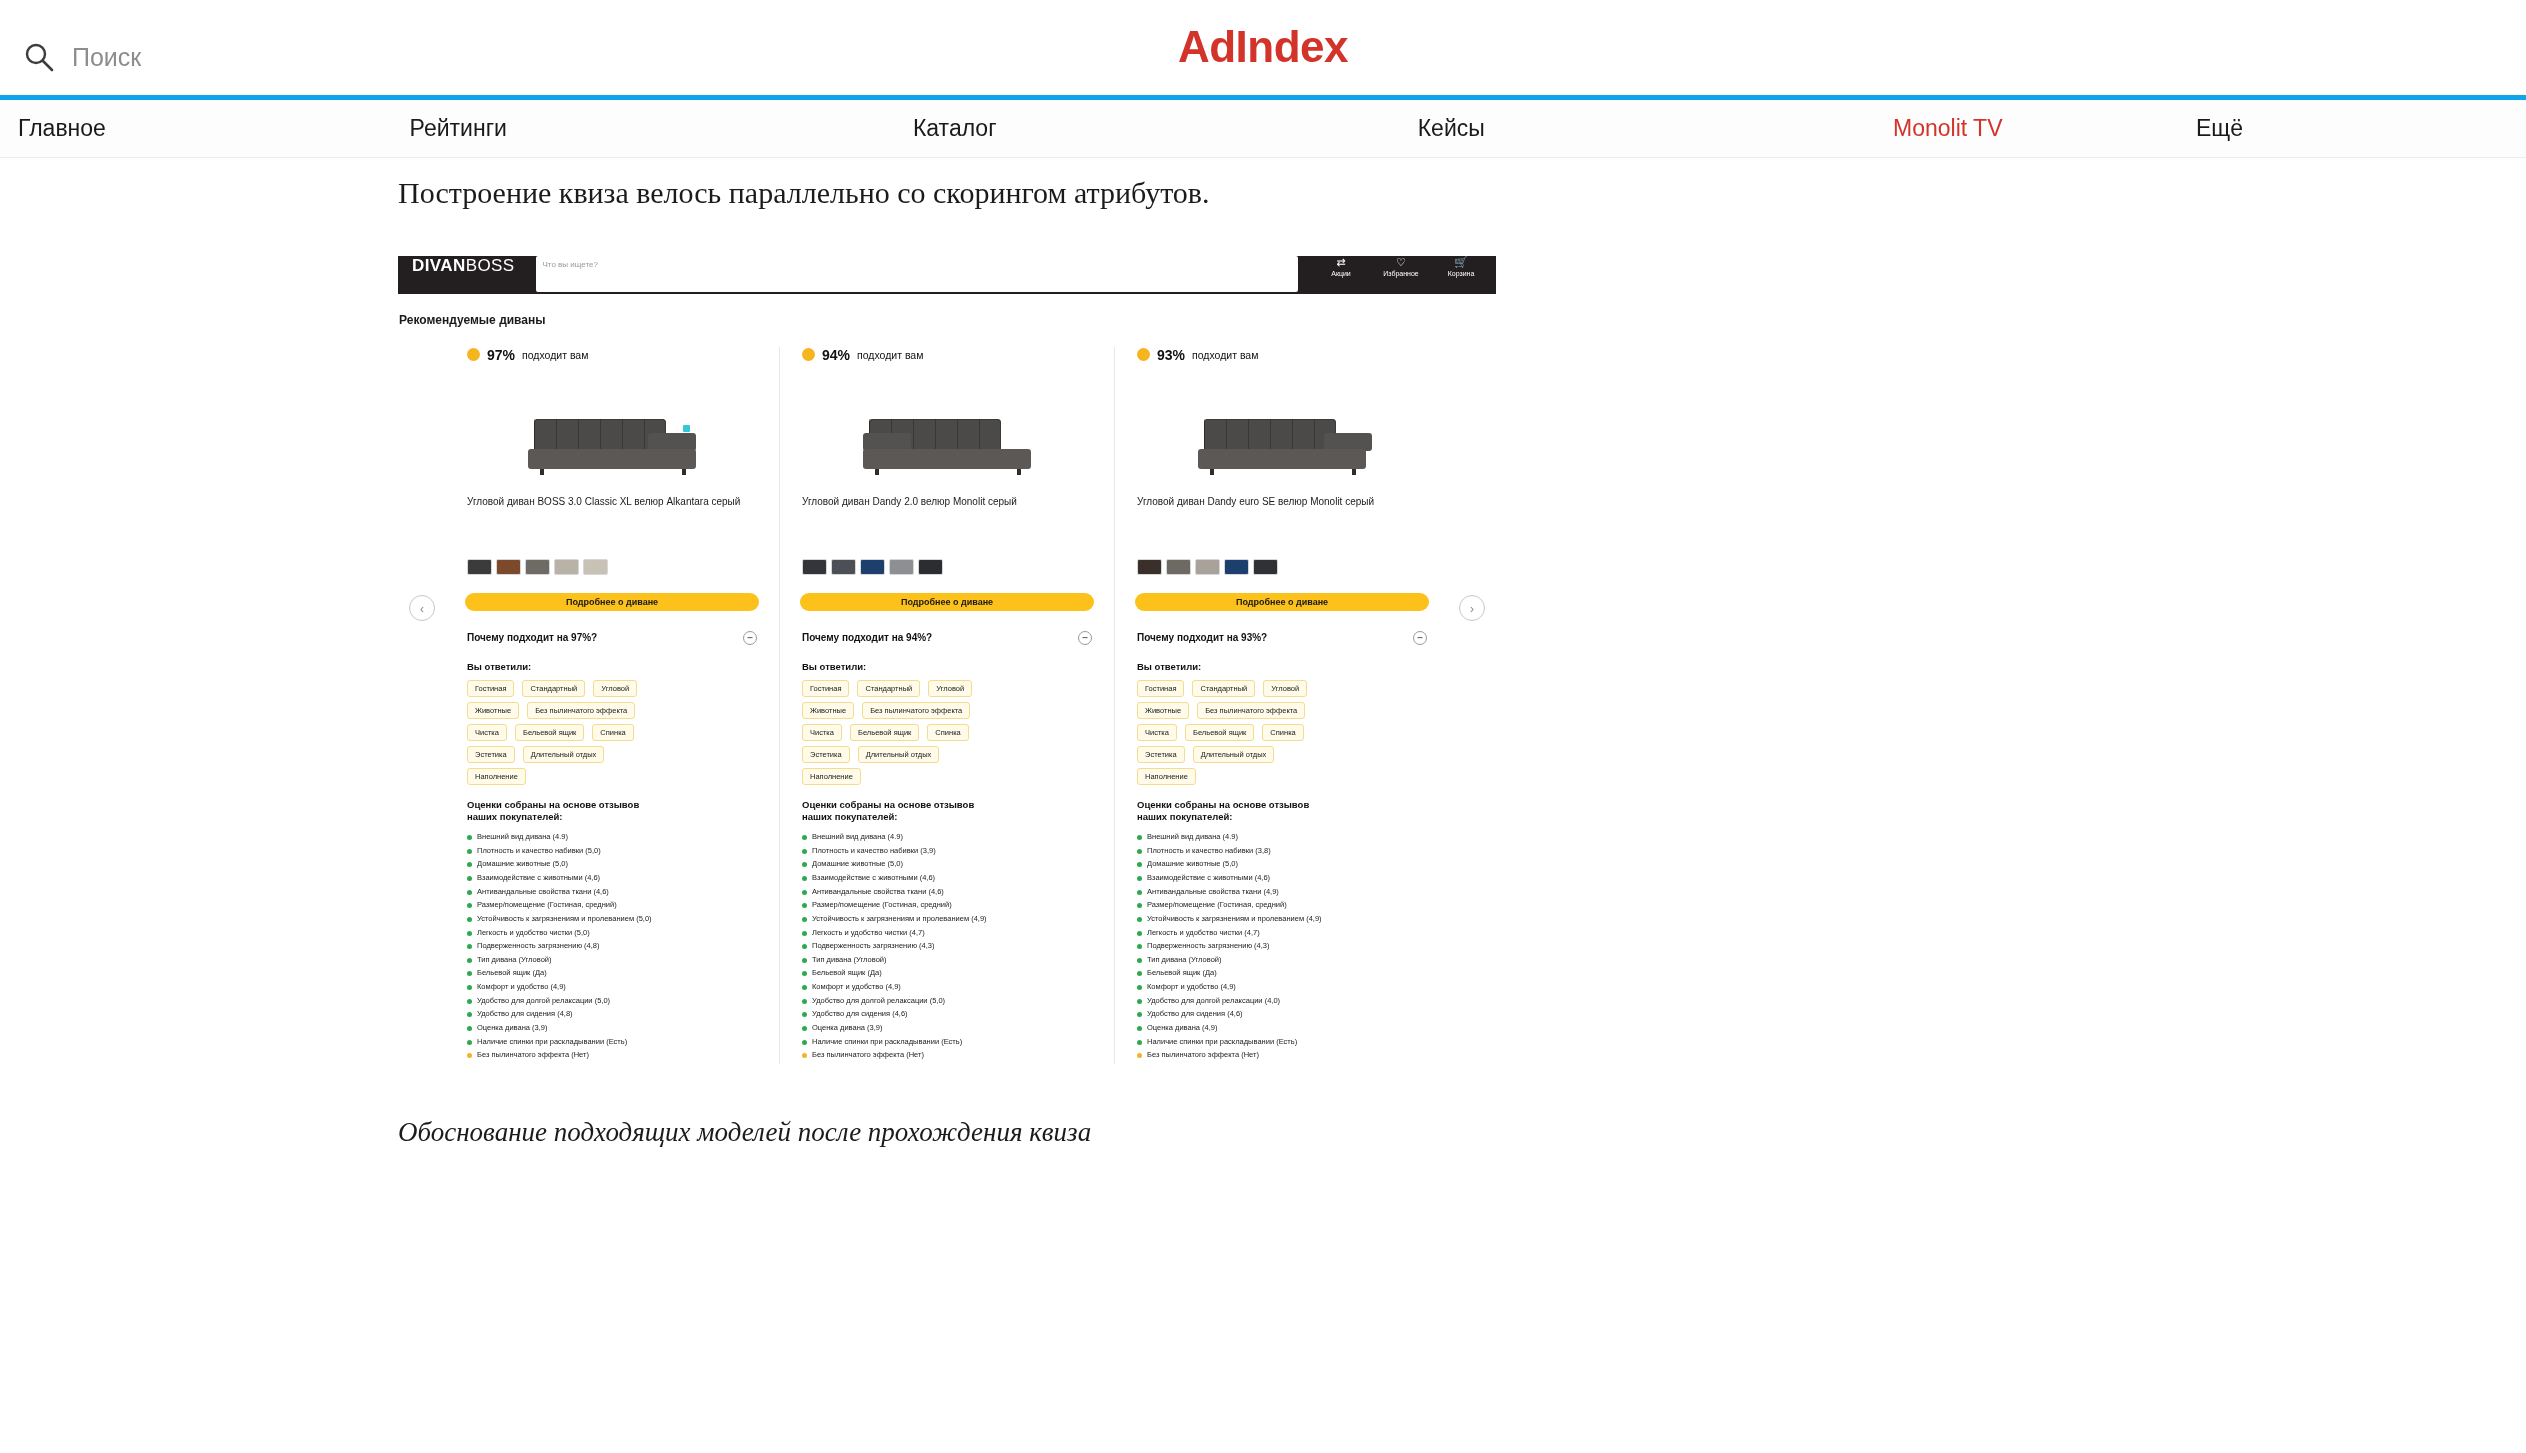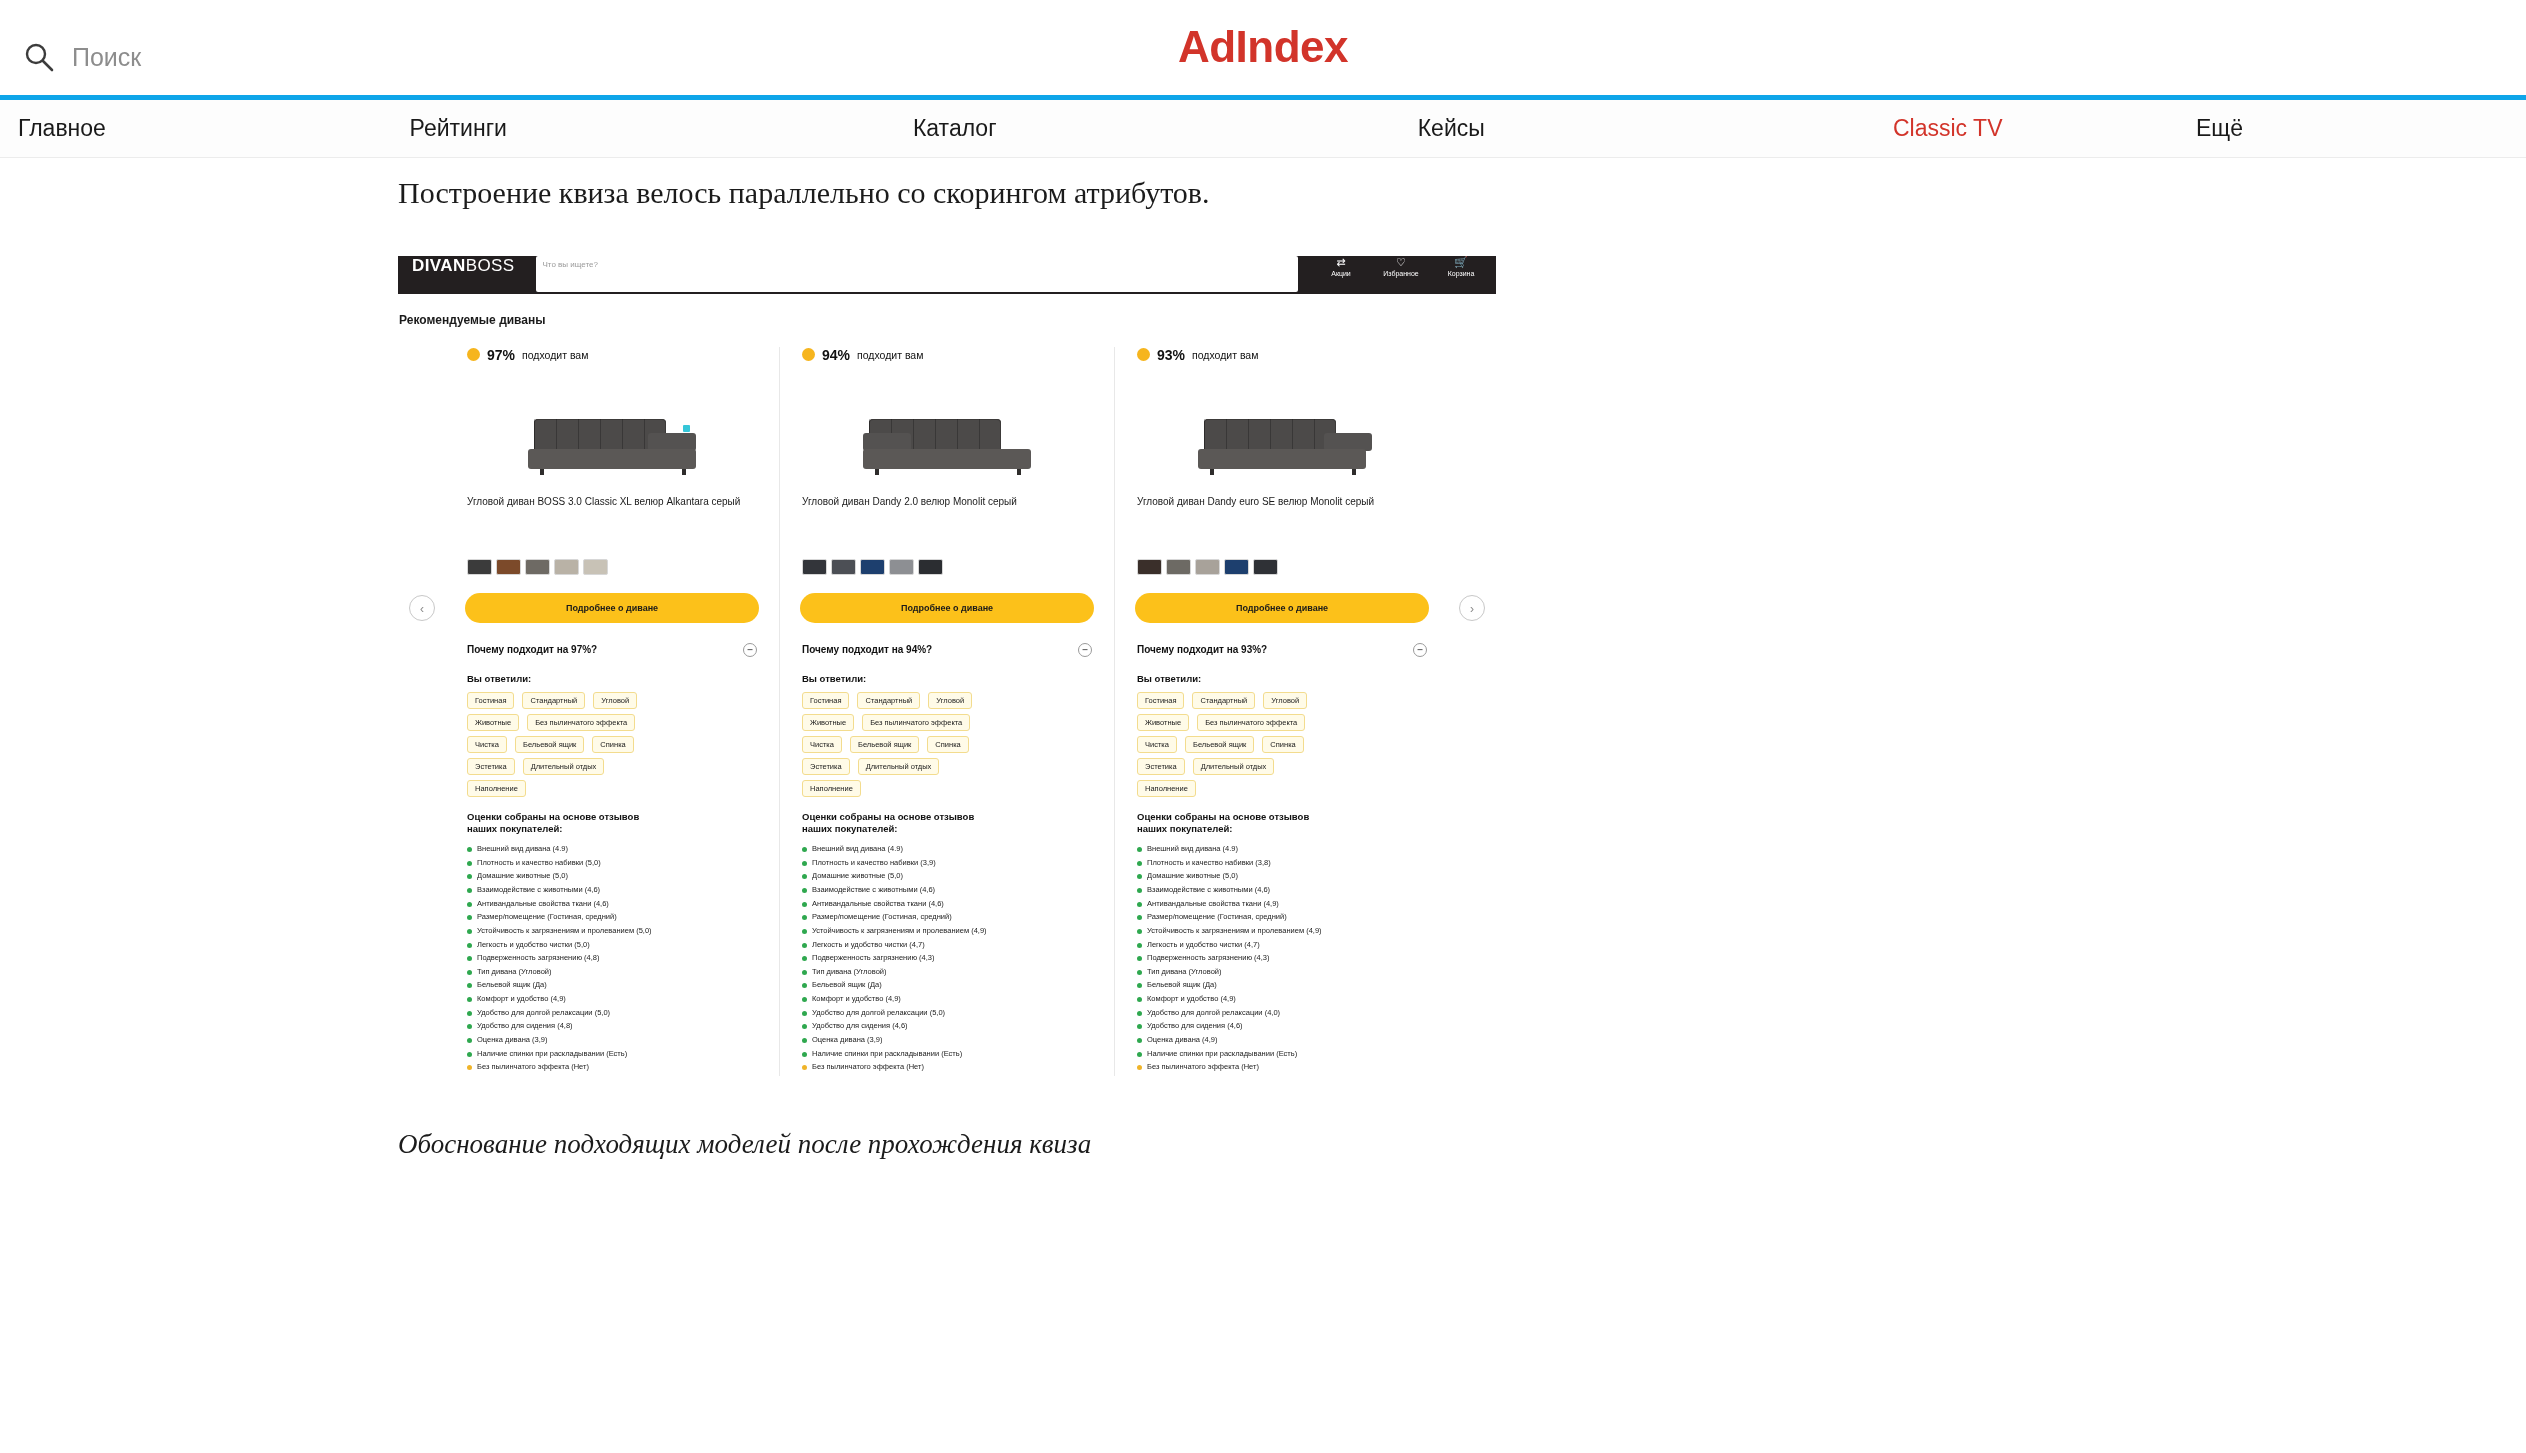--- a/index.html
+++ b/index.html
@@ -225,21 +225,21 @@
   .swatch { width: 25px; height: 16px; border-radius: 2px; border: 1px solid #d7d7d7; }
 
   .cta {
     display: block;
     background: #fcc11a;
     color: #1a1a1a;
     font-size: 9px;
     font-weight: bold;
     text-align: center;
     border-radius: 20px;
-    padding: 10px 0;
+    padding: 4px 0;
     margin: 0 6px 20px 6px;
     border: none;
     cursor: pointer;
     width: calc(100% - 12px);
   }
 
   .why-row {
     display: flex; align-items: center; justify-content: space-between;
     font-size: 10px; font-weight: bold; color: #111;
     padding: 0 8px 0 8px;
@@ -310,21 +310,21 @@
     <input class="search-input" type="text" value="" placeholder="Поиск" style="">
   </div>
   <div class="brand">AdIndex</div>
 </div>
 
 <nav class="main-nav">
   <div class="nav-item">Главное</div>
   <div class="nav-item">Рейтинги</div>
   <div class="nav-item">Каталог</div>
   <div class="nav-item">Кейсы</div>
-  <div class="nav-item accent">Classic TV</div>
+  <div class="nav-item accent">Monolit TV</div>
   <div class="nav-item last">Ещё</div>
 </nav>
 
 <div class="article">
   <p class="para second">Построение квиза велось параллельно со скорингом атрибутов.</p>
 
   <figure class="figure" style="margin:0;">
 
     <div class="fig-topbar">
       <div class="fig-logo">

